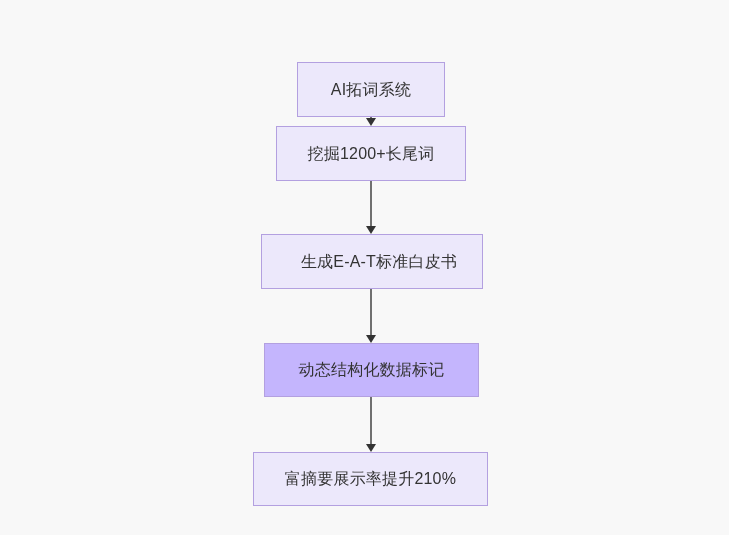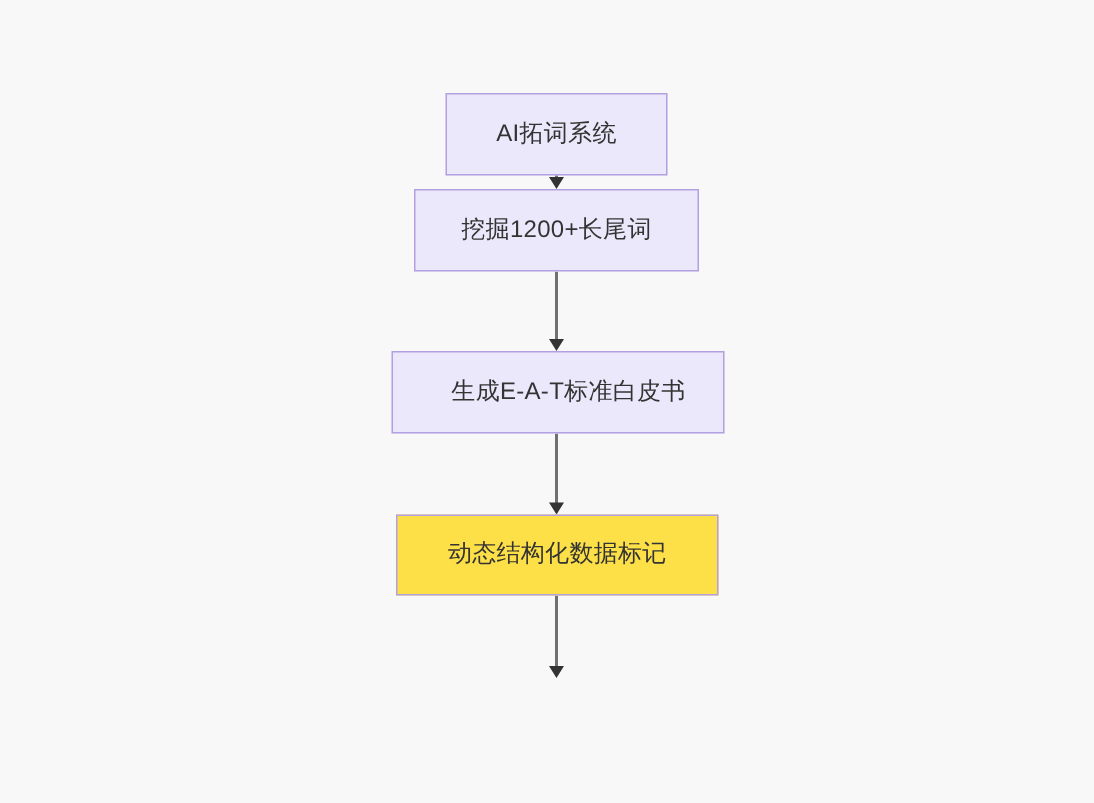--- a/index.html
+++ b/index.html
@@ -81,17 +81,20 @@
 
   <div class="node" id="node-0" style="left: 297px; top: 14px; width: 148px; height: 55px; background: rgb(236, 232, 251); border-color: rgb(179, 160, 224); color: rgb(51, 51, 51); margin-top: 48px;">
     <span class="node-label">AI拓词系统</span>
   </div>
   <div class="node" id="node-1" style="left: 276px; top: 126px; width: 190px; height: 55px; background: rgb(236, 232, 251); border-color: rgb(179, 160, 224); color: rgb(51, 51, 51);">
     <span class="node-label">挖掘1200+长尾词</span>
   </div>
   <div class="node" id="node-2" style="left: 261px; top: 234px; width: 222px; height: 55px; background: rgb(236, 232, 251); border-color: rgb(179, 160, 224); color: rgb(51, 51, 51); padding-left: 14px;">
     <span class="node-label">生成E-A-T标准白皮书</span>
   </div>
-  <div class="node" id="node-3" style="left: 264px; top: 343px; width: 215px; height: 54px; background: #fde047; border-color: rgb(179, 160, 224); color: rgb(51, 51, 51);">
+  <div class="node" id="node-3" style="left: 264px; top: 343px; width: 215px; height: 54px; background: #c4b5fd; border-color: rgb(179, 160, 224); color: rgb(51, 51, 51);">
     <span class="node-label">动态结构化数据标记</span>
+  </div>
+  <div class="node" id="node-4" style="left: 253px; top: 452px; width: 235px; height: 54px; background: rgb(236, 232, 251); border-color: rgb(179, 160, 224); color: rgb(51, 51, 51);">
+    <span class="node-label">富摘要展示率提升210%</span>
   </div>
 
 </div>
 
 </body></html>

